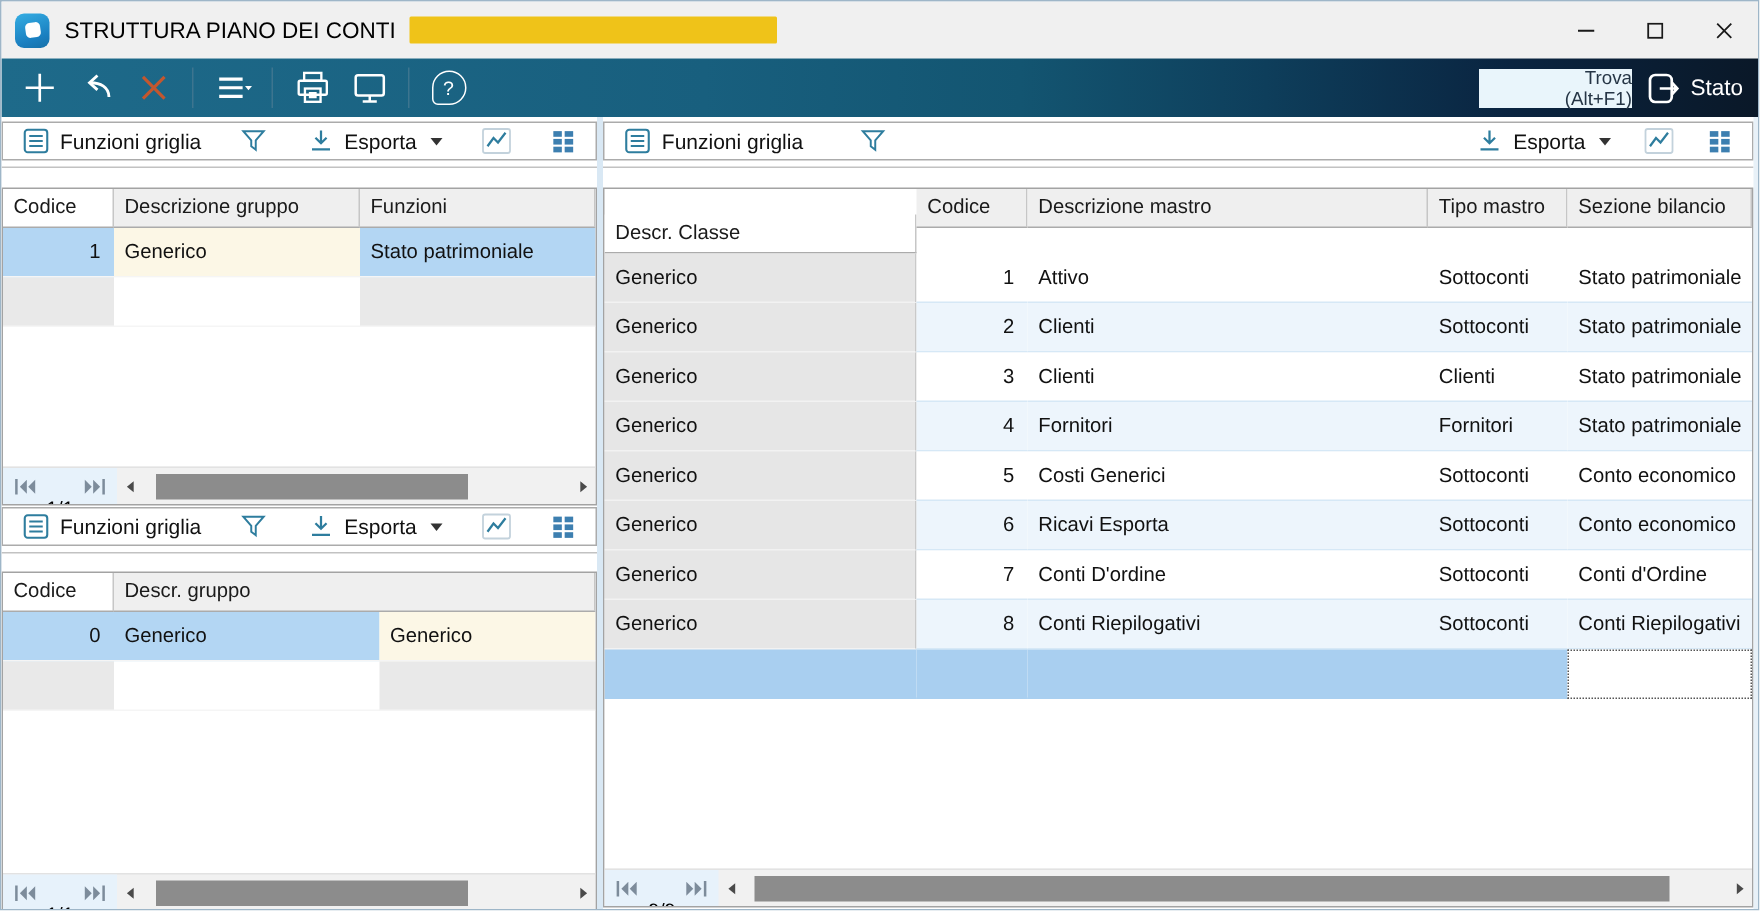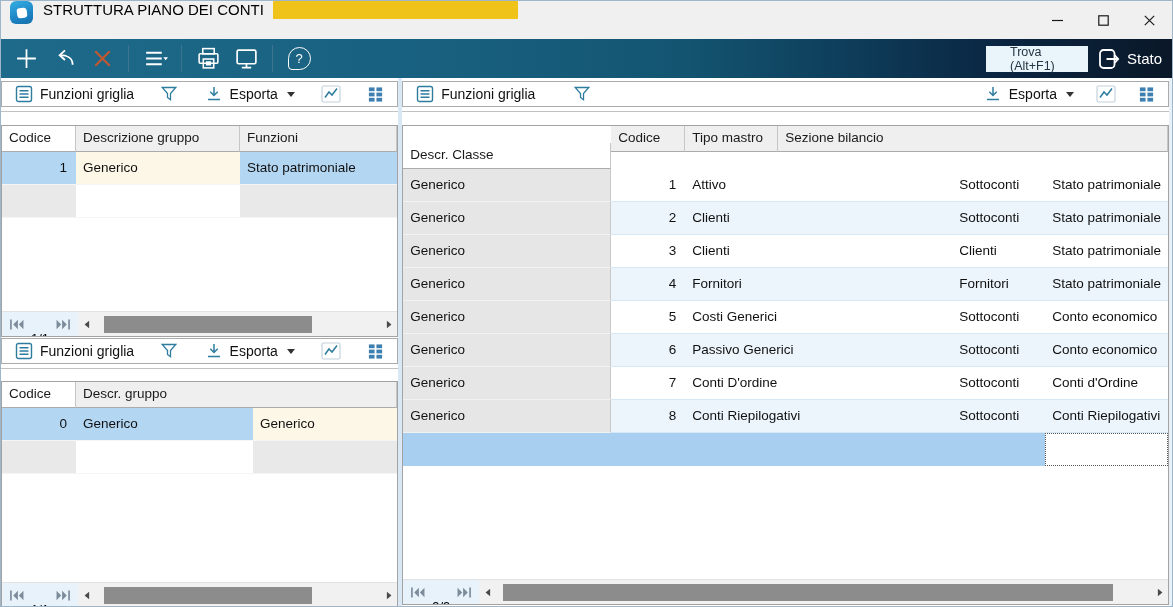--- a/index.html
+++ b/index.html
@@ -1,38 +1,38 @@
 <!DOCTYPE html>
 <html><head>
 <meta charset="utf-8">
 <style>
   * { box-sizing: border-box; margin: 0; padding: 0; }
   body { font-family: "Liberation Sans", "DejaVu Sans", sans-serif; background: #fff; }
   .window { width: 1173px; height: 607px; position: relative; overflow: hidden; background: #fff; border: 1px solid #9eb6c8; }
 
   
-  .titlebar { height: 38px; background: #f0f0f0; display: flex; padding-left: 9px; }
+  .titlebar { height: 38px; background: #f0f0f0; display: flex; align-items: center; padding-left: 9px; }
   .app-icon { width: 23px; height: 23px; border-radius: 6px; background: linear-gradient(160deg, #35aee3 0%, #1a7fc0 70%, #1670a8 100%); display: flex; align-items: center; justify-content: center; }
   .app-icon-inner { width: 10px; height: 10px; background: #fff; border-radius: 3px; transform: rotate(-8deg); }
   .title { font-size: 15px; color: #000; margin-left: 10px; white-space: nowrap; }
   .redaction { width: 245px; height: 18px; margin-left: 9px; border-radius: 1px; }
   .win-controls { margin-left: auto; display: flex; height: 100%; }
   .win-btn { width: 46px; height: 100%; display: flex; align-items: center; justify-content: center; color: #1a1a1a; }
   .win-btn svg { width: 11px; height: 11px; }
 
   
   .toolbar { height: 39px; display: flex; align-items: center; padding-left: 6px;
     background: linear-gradient(90deg, #1e6a8a 0%, #185f7e 40%, #135571 58%, #0e3e5b 72%, #0a2440 86%, #0a1828 100%); }
   .tb-btn { width: 38px; height: 39px; display: flex; align-items: center; justify-content: center; background: transparent; border: 0; color: #fff; cursor: default; }
   .tb-btn svg { width: 25px; height: 25px; }
   .tb-btn.small svg { width: 23px; height: 23px; }
   .tb-sep { width: 1px; height: 27px; background: #3d758f; margin: 0 7px; }
   .help-bubble { width: 23px; height: 23px; border: 1.8px solid #fff; border-radius: 50% 50% 50% 4px; color: #fff; font-size: 13px; display: flex; align-items: center; justify-content: center; }
   .tb-spacer { flex: 1; }
-  .find-box { width: 102px; height: 26px; background: #e9f5fb; color: #253545; font-size: 12.5px; display: flex; align-items: center; padding-left: 24px; margin-right: 9px; }
+  .find-box { width: 102px; height: 26px; background: #e9f5fb; color: #253545; font-size: 12.5px; display: flex; align-items: center; padding-left: 24px; margin-right: 9px; text-align: right; }
   .exit-btn { display: flex; align-items: center; gap: 6px; background: transparent; border: 0; color: #fff; font-size: 15px; margin-right: 10px; }
   .exit-btn svg { width: 24px; height: 24px; }
 
   
   .content { display: flex; height: 530px; background: #fff; }
   .left-col { width: 402px; display: flex; flex-direction: column; }
   .vdivider { width: 4px; background: #d9e8f4; }
   .right-col { flex: 1; display: flex; flex-direction: column; }
   .right-strip { width: 3px; background: #e8f1f8; }
 
@@ -445,20 +445,21 @@
             </div>
         </div>
       </div>
       <div class="hline"></div>
 
       <div class="grid" id="grid-mastri">
         <div class="g-table">
             <div class="g-row">
               <div class="g-hcell hfirst" style="width: 208px; margin-top: 17px;">Descr. Classe</div>
               <div class="g-hcell" style="width: 74px;">Codice</div>
+              <div class="g-hcell" style="width: 267px;">Descrizione mastro</div>
               <div class="g-hcell" style="width: 93px;">Tipo mastro</div>
               <div class="g-hcell" style="flex: 1 1 0%;">Sezione bilancio</div>
             </div>
             <div class="g-row">
               <div class="cell rhead" style="width: 208px;">Generico</div>
               <div class="cell even num" style="width: 74px;">1</div>
               <div class="cell even" style="width: 267px;">Attivo</div>
               <div class="cell even" style="width: 93px;">Sottoconti</div>
               <div class="cell even" style="flex: 1 1 0%;">Stato patrimoniale</div>
             </div>
@@ -486,21 +487,21 @@
             <div class="g-row">
               <div class="cell rhead" style="width: 208px;">Generico</div>
               <div class="cell even num" style="width: 74px;">5</div>
               <div class="cell even" style="width: 267px;">Costi Generici</div>
               <div class="cell even" style="width: 93px;">Sottoconti</div>
               <div class="cell even" style="flex: 1 1 0%;">Conto economico</div>
             </div>
             <div class="g-row">
               <div class="cell rhead" style="width: 208px;">Generico</div>
               <div class="cell odd num" style="width: 74px;">6</div>
-              <div class="cell odd" style="width: 267px;">Passivo Generici</div>
+              <div class="cell odd" style="width: 267px;">Ricavi Esporta</div>
               <div class="cell odd" style="width: 93px;">Sottoconti</div>
               <div class="cell odd" style="flex: 1 1 0%;">Conto economico</div>
             </div>
             <div class="g-row">
               <div class="cell rhead" style="width: 208px;">Generico</div>
               <div class="cell even num" style="width: 74px;">7</div>
               <div class="cell even" style="width: 267px;">Conti D'ordine</div>
               <div class="cell even" style="width: 93px;">Sottoconti</div>
               <div class="cell even" style="flex: 1 1 0%;">Conti d'Ordine</div>
             </div>

